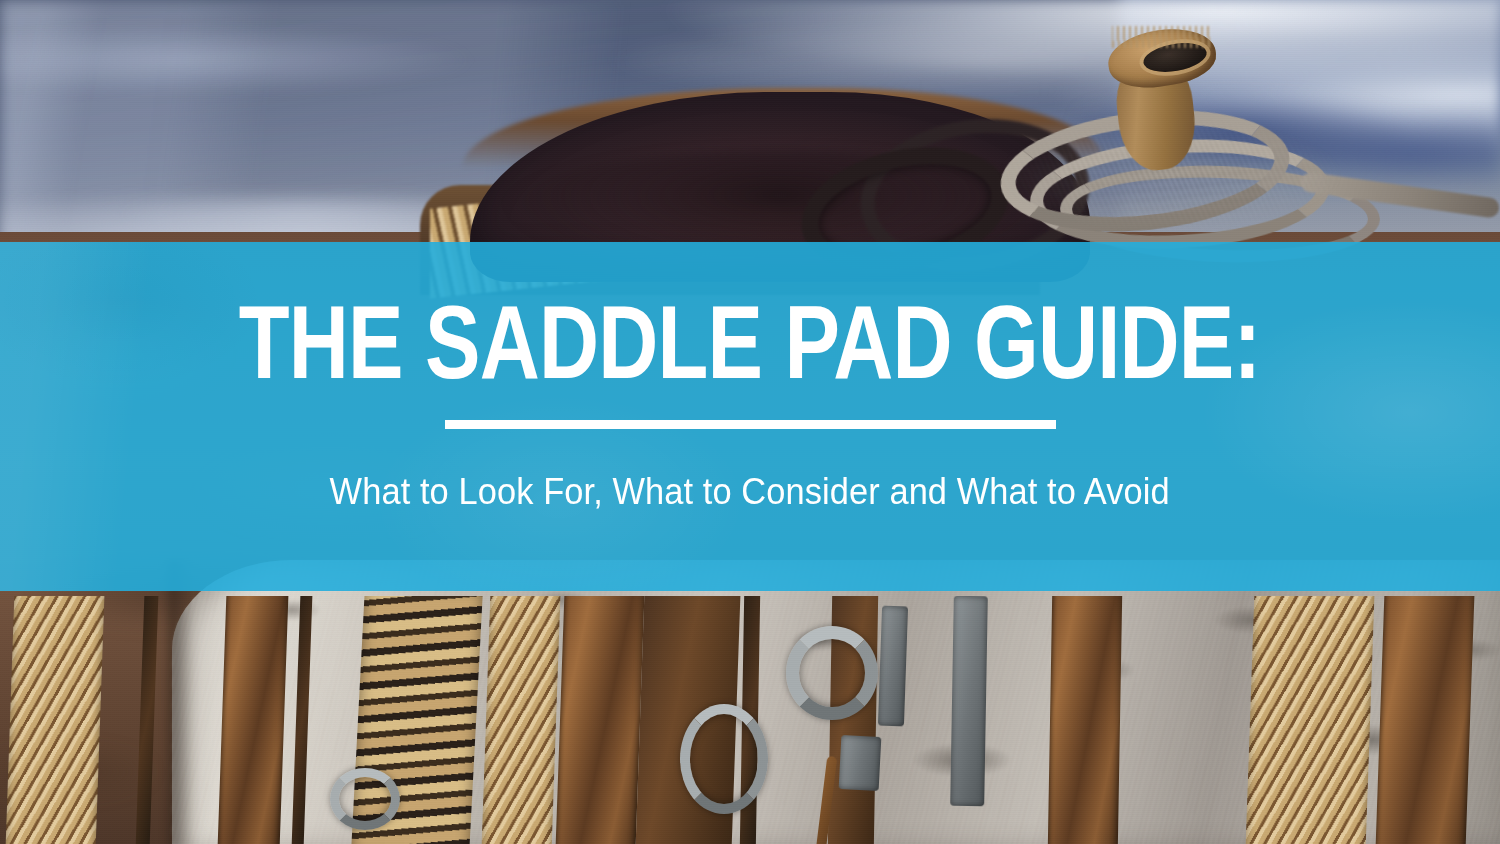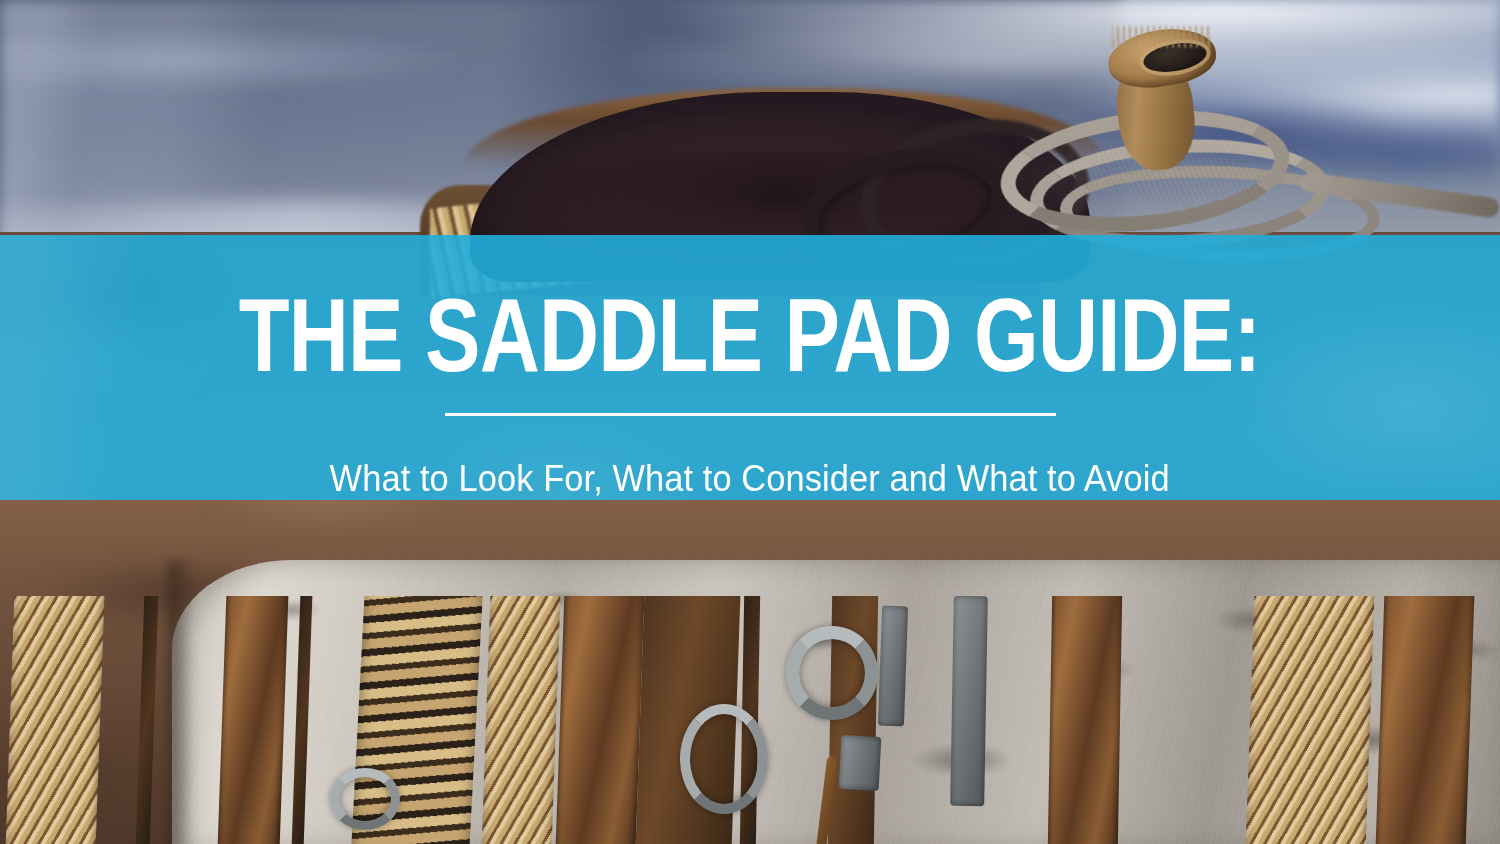--- a/index.html
+++ b/index.html
@@ -301,21 +301,21 @@
   .latigo-tie {
     position:absolute;
     background:linear-gradient(100deg,#8a5a2c,#5b3a1c);
     border-radius:8px;
     filter:blur(.6px);
   }
 
   
   #banner {
     position:absolute;
-    left:0; top:235px; width:1500px; height:265px;
+    left:0; top:242px; width:1500px; height:349px;
     background:rgba(35,173,220,0.90);
     mix-blend-mode:normal;
   }
   #banner .tint-texture {
     position:absolute; inset:0;
     background:
       linear-gradient(96deg, rgba(255,255,255,.07) 0 3%, rgba(255,255,255,0) 10%),
       radial-gradient(ellipse 300px 160px at 1410px 170px, rgba(255,255,255,.10) 0%, rgba(255,255,255,0) 70%),
       radial-gradient(ellipse 260px 150px at 560px 260px, rgba(255,255,255,.06) 0%, rgba(255,255,255,0) 72%),
       radial-gradient(ellipse 200px 120px at 120px 60px, rgba(0,70,110,.06) 0%, rgba(0,70,110,0) 72%);

